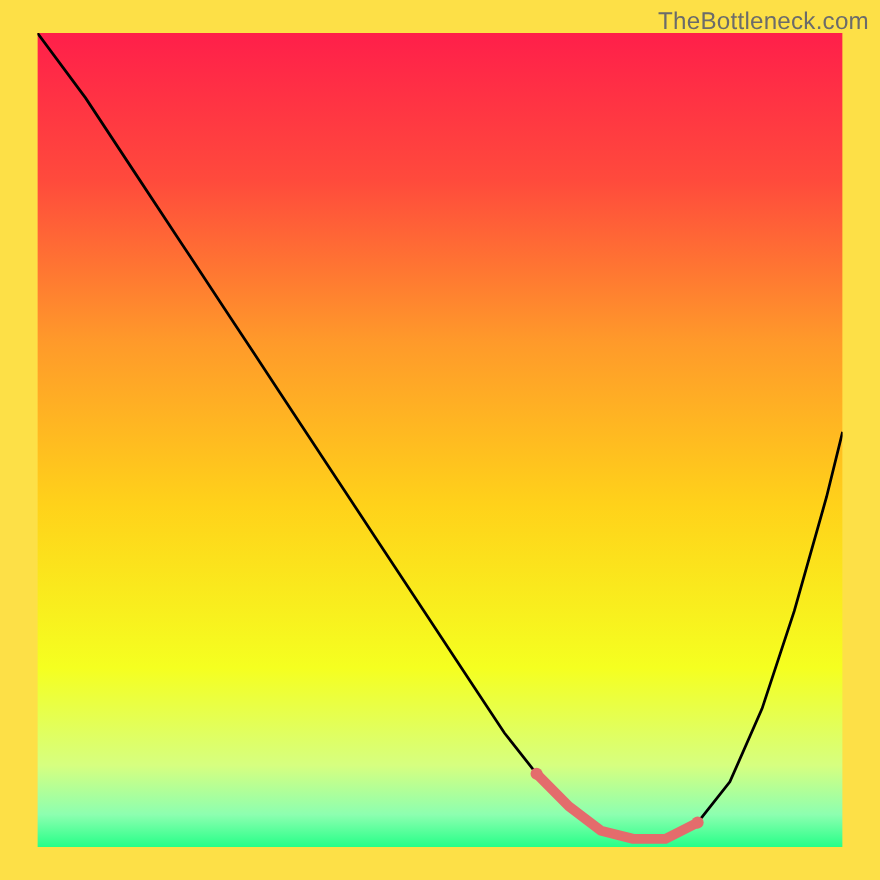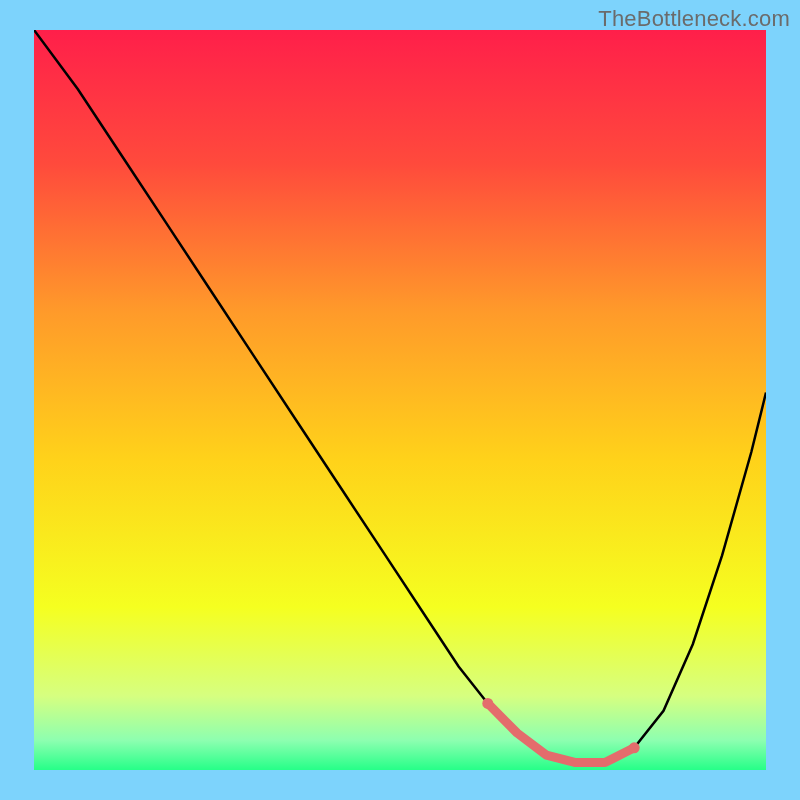--- a/index.html
+++ b/index.html
@@ -8,21 +8,21 @@
     width: 800px;
     height: 800px;
     background: #000;
     font-family: -apple-system, BlinkMacSystemFont, "Segoe UI", Arial, sans-serif;
     overflow: hidden;
   }
   .frame {
     position: relative;
     width: 800px;
     height: 800px;
-    background: #7dd3fc;
+    background: #fde047;
   }
   .watermark {
     position: absolute;
     top: 6px;
     right: 10px;
     color: #6b6b6b;
     font-size: 22px;
     font-weight: 500;
     letter-spacing: 0.2px;
     z-index: 20;

